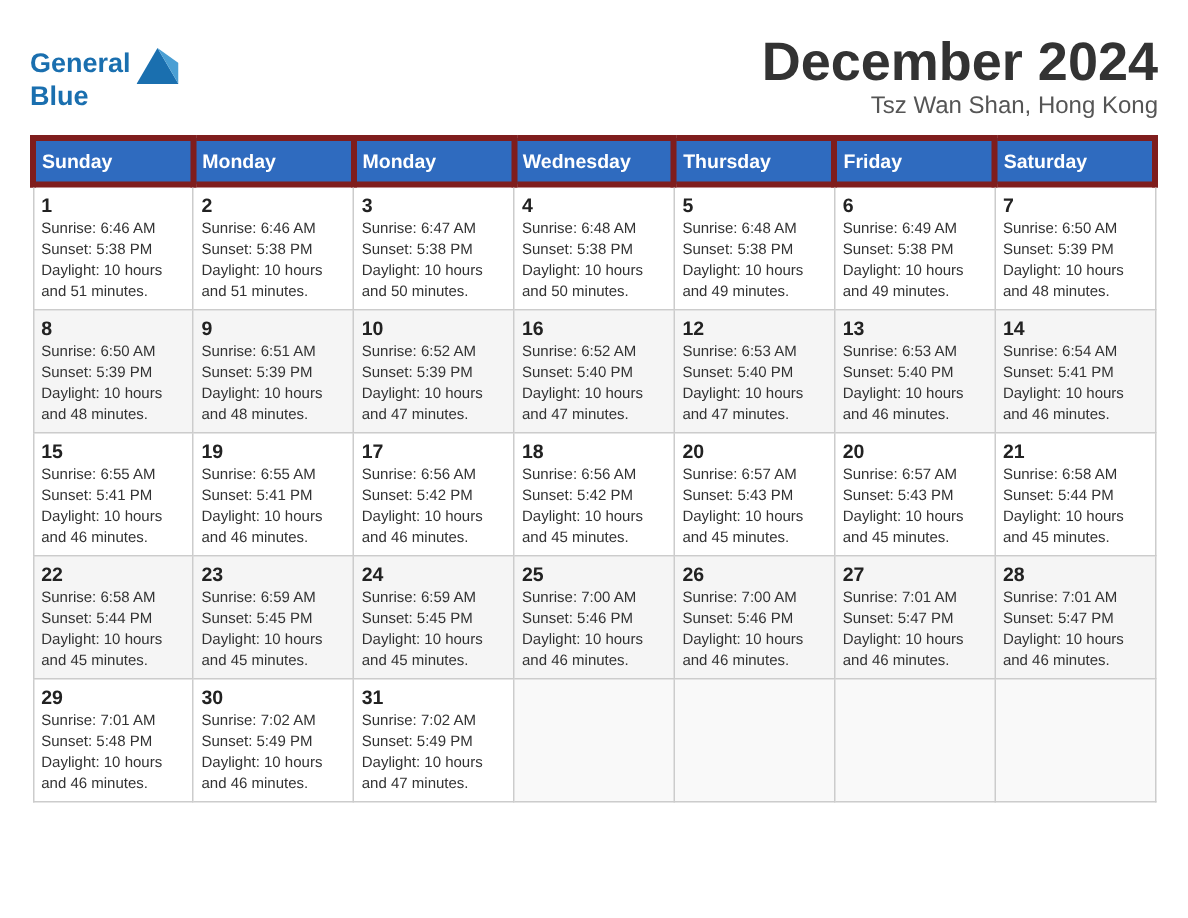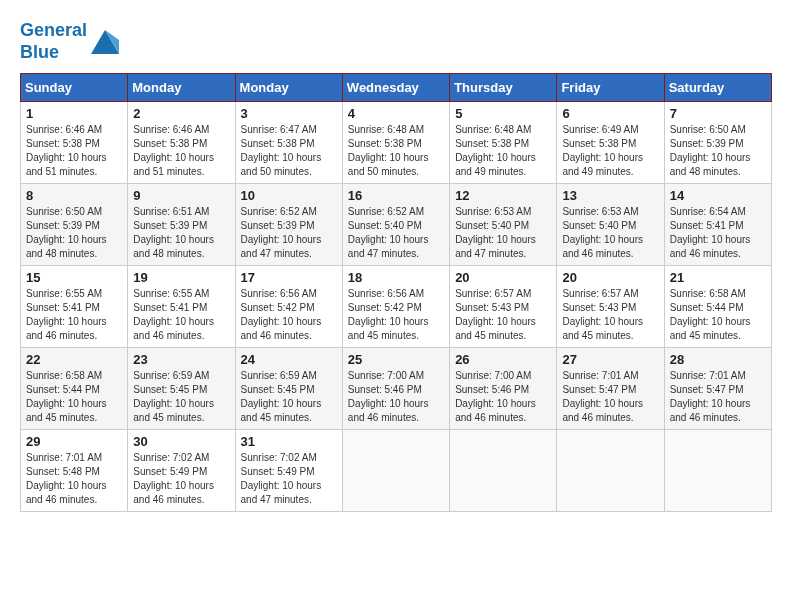--- a/index.html
+++ b/index.html
@@ -11,21 +11,22 @@
       padding: 20px;
     }
     .header {
       display: flex;
       justify-content: space-between;
       align-items: flex-start;
       margin-bottom: 10px;
     }
     .logo {
       display: flex;
-      align-items: center;
+      align-items: flex-start;
+      margin-top: 12px;
     }
     .logo-text {
       font-size: 18px;
       font-weight: bold;
       color: #333;
       line-height: 1.2;
     }
     .logo-text span {
       color: #1a6faf;
     }
@@ -51,21 +52,21 @@
       border-collapse: collapse;
       font-size: 11px;
     }
     .calendar th {
       background-color: #2f6bbf;
       color: #fff;
       padding: 6px 4px;
       text-align: left;
       font-size: 13px;
       font-weight: bold;
-      border: 1px solid #7f1d1d;
+      border: 4px solid #7f1d1d;
     }
     .calendar td {
       border: 1px solid #ccc;
       vertical-align: top;
       padding: 4px 5px;
       width: 107px;
       min-height: 80px;
       background: #fff;
     }
     .calendar tr:nth-child(even) td {
@@ -95,20 +96,24 @@
     <div>
       <div class="logo-text">
         <span>General</span><br><span style="color:#1a6faf;">Blue</span>
       </div>
     </div>
     <svg class="logo-icon" viewBox="0 0 28 24" xmlns="http://www.w3.org/2000/svg">
       <polygon points="0,24 14,0 28,24" fill="#1a6faf"></polygon>
       <polygon points="14,0 28,24 28,10" fill="#4a9fd4"></polygon>
     </svg>
   </div>
+  <div class="title-block">
+    <div class="month-title">December 2024</div>
+    <div class="location">Tsz Wan Shan, Hong Kong</div>
+  </div>
 </div>
 
 <table class="calendar">
   <thead>
     <tr id="weekday-header">
     <th>Sunday</th>
         <th>Monday</th>
         <th>Monday</th>
         <th>Wednesday</th>
         <th>Thursday</th>

